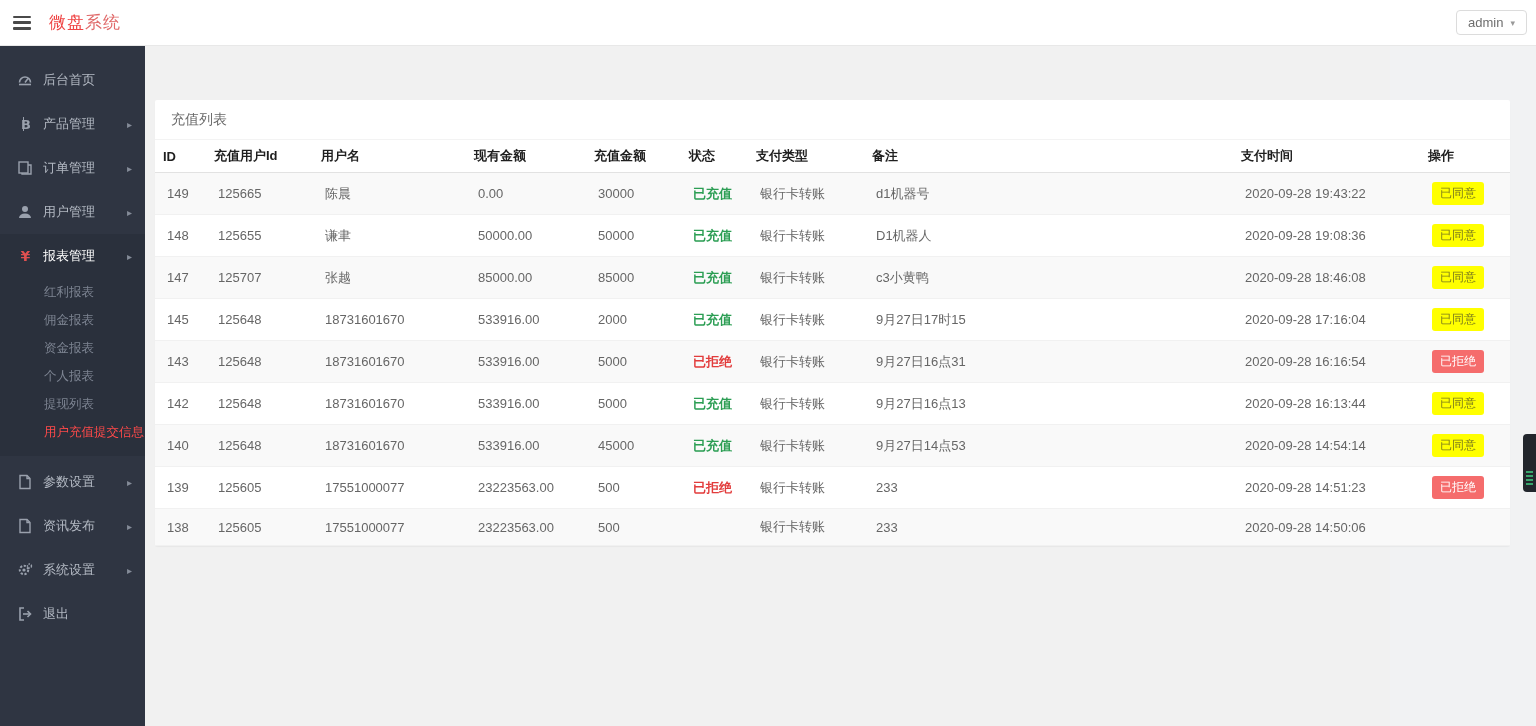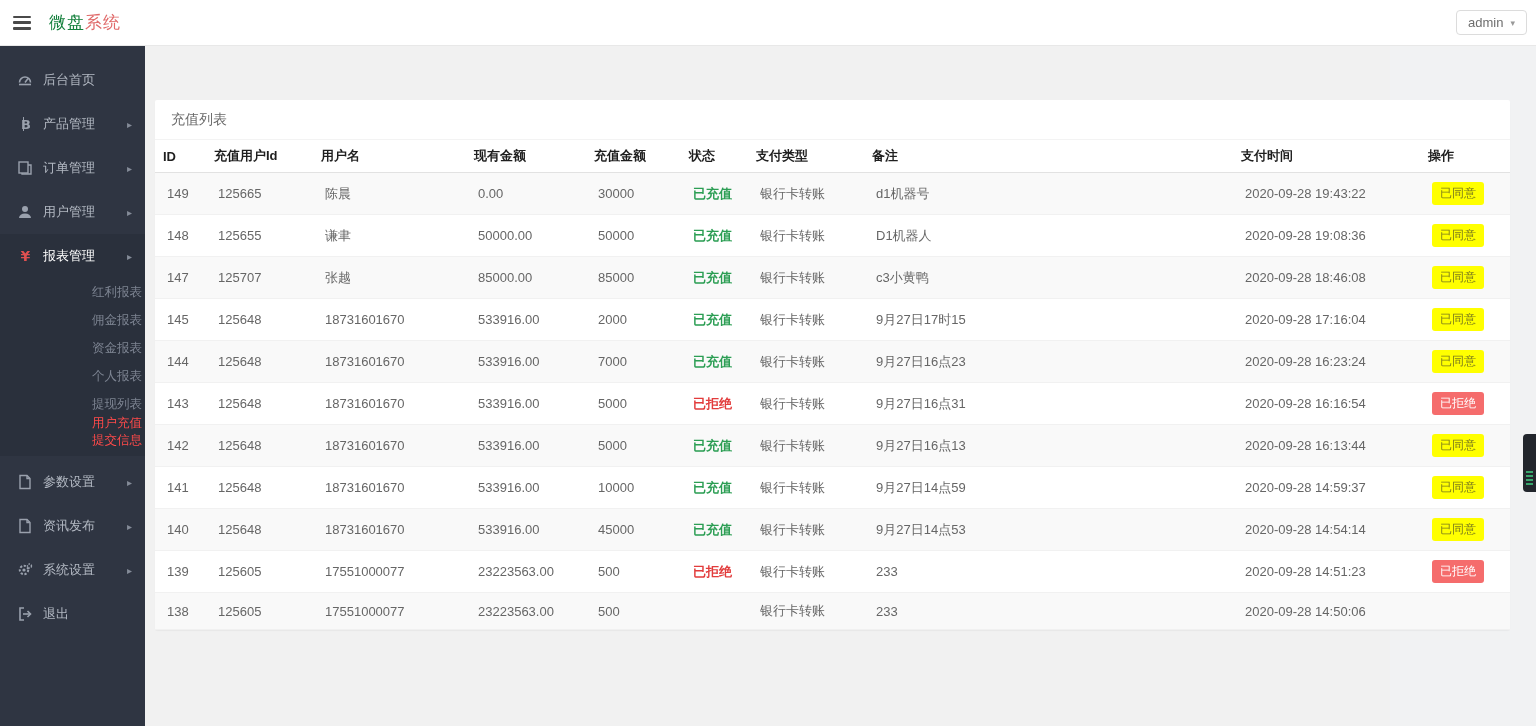--- a/index.html
+++ b/index.html
@@ -7,40 +7,40 @@
     font-family: "Liberation Sans", "DejaVu Sans", sans-serif; background: #f1f2f3; }
 
   
   .topbar { position: fixed; top: 0; left: 0; width: 1536px; height: 46px;
     background: #ffffff; border-bottom: 1px solid #e8e8e8; display: flex;
     align-items: center; z-index: 20; }
   .hamburger { margin-left: 13px; width: 18px; height: 14px; display: flex;
     flex-direction: column; justify-content: space-between; cursor: pointer; }
   .hamburger span { display: block; height: 2.5px; background: #4a4a4a; border-radius: 1px; }
   .logo { margin-left: 18px; font-size: 17px; letter-spacing: 1px; }
-  .logo .lp { color: #15803d; }
+  .logo .lp { color: #ef4444; }
   .logo .la { color: #e06a6a; }
   .user-box { margin-left: auto; margin-right: 9px; border: 1px solid #dcdcdc;
     border-radius: 4px; padding: 4px 11px; font-size: 13px; color: #6e6e6e;
     display: flex; align-items: center; gap: 7px; cursor: pointer; background: #fff; }
   .user-box .caret { font-size: 9px; color: #999; }
 
   
   .sidebar { position: fixed; top: 46px; left: 0; bottom: 0; width: 145px;
     background: #2f3542; z-index: 15; }
   .side-menu { padding-top: 12px; }
   .side-item { height: 44px; display: flex; align-items: center; padding-left: 17px;
     color: #b3b9c3; font-size: 13px; cursor: pointer; text-align: center; }
   .side-icon { width: 16px; height: 16px; margin-right: 10px; display: inline-flex;
     align-items: center; justify-content: center; flex: none; }
   .side-arrow { margin-left: auto; margin-right: 13px; font-size: 10px; color: #848b98; }
   .side-group { background: #2a303c; }
   .side-group > .side-item { color: #ffffff; }
   .sub-item { height: 28px; display: flex; align-items: center; padding-left: 44px;
-    color: #7d8492; font-size: 12.5px; cursor: pointer; margin-left: 48px; }
+    color: #7d8492; font-size: 12.5px; cursor: pointer; }
   .sub-item.active { color: #ff4a4a; font-family: Liberation Serif, serif; }
   .side-group { padding-bottom: 10px; margin-bottom: 4px; }
 
   
   .main { position: absolute; top: 46px; left: 145px; width: 1245px; height: 680px;
     background: #f1f1f1; }
   .card { margin: 54px 0 0 10px; width: 1355px; background: #ffffff;
     border-radius: 2px; box-shadow: 0 1px 1px rgba(0,0,0,0.04); }
   .card-title { padding: 11px 16px 10px 16px; font-size: 14px; color: #6a6a6a;
     border-bottom: 1px solid #f3f3f3; }
@@ -267,32 +267,20 @@
             <td>18731601670</td>
             <td>533916.00</td>
             <td>2000</td>
             <td><span class="status status-ok">已充值</span></td>
             <td>银行卡转账</td>
             <td>9月27日17时15</td>
             <td>2020-09-28 17:16:04</td>
             <td><button class="btn btn-approved">已同意</button></td>
           </tr>
           <tr>
-            <td>144</td>
-            <td>125648</td>
-            <td>18731601670</td>
-            <td>533916.00</td>
-            <td>7000</td>
-            <td><span class="status status-ok">已充值</span></td>
-            <td>银行卡转账</td>
-            <td>9月27日16点23</td>
-            <td>2020-09-28 16:23:24</td>
-            <td><button class="btn btn-approved">已同意</button></td>
-          </tr>
-          <tr>
             <td>143</td>
             <td>125648</td>
             <td>18731601670</td>
             <td>533916.00</td>
             <td>5000</td>
             <td><span class="status status-no">已拒绝</span></td>
             <td>银行卡转账</td>
             <td>9月27日16点31</td>
             <td>2020-09-28 16:16:54</td>
             <td><button class="btn btn-rejected">已拒绝</button></td>
@@ -303,32 +291,20 @@
             <td>18731601670</td>
             <td>533916.00</td>
             <td>5000</td>
             <td><span class="status status-ok">已充值</span></td>
             <td>银行卡转账</td>
             <td>9月27日16点13</td>
             <td>2020-09-28 16:13:44</td>
             <td><button class="btn btn-approved">已同意</button></td>
           </tr>
           <tr>
-            <td>141</td>
-            <td>125648</td>
-            <td>18731601670</td>
-            <td>533916.00</td>
-            <td>10000</td>
-            <td><span class="status status-ok">已充值</span></td>
-            <td>银行卡转账</td>
-            <td>9月27日14点59</td>
-            <td>2020-09-28 14:59:37</td>
-            <td><button class="btn btn-approved">已同意</button></td>
-          </tr>
-          <tr>
             <td>140</td>
             <td>125648</td>
             <td>18731601670</td>
             <td>533916.00</td>
             <td>45000</td>
             <td><span class="status status-ok">已充值</span></td>
             <td>银行卡转账</td>
             <td>9月27日14点53</td>
             <td>2020-09-28 14:54:14</td>
             <td><button class="btn btn-approved">已同意</button></td>

